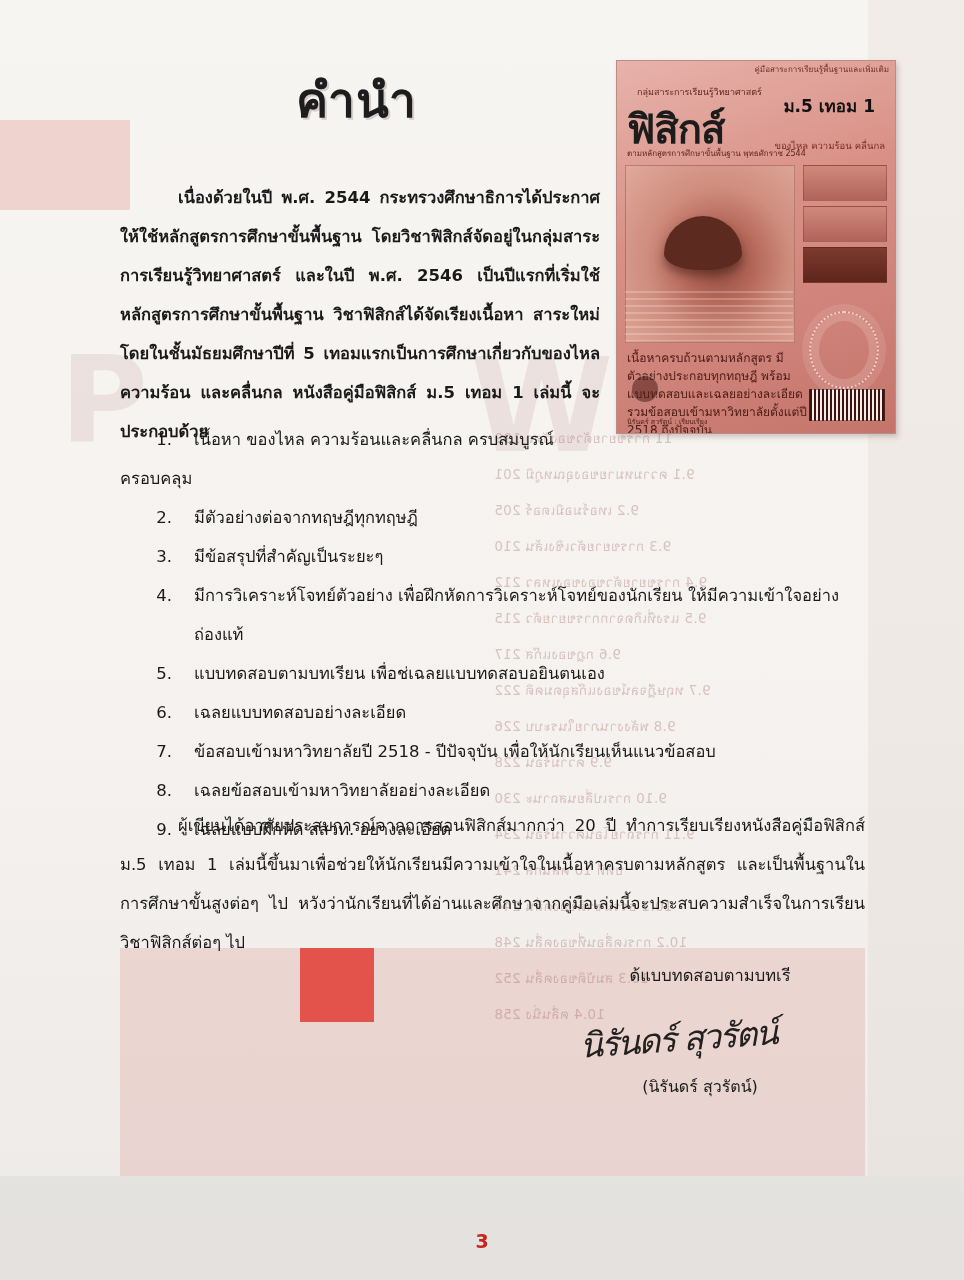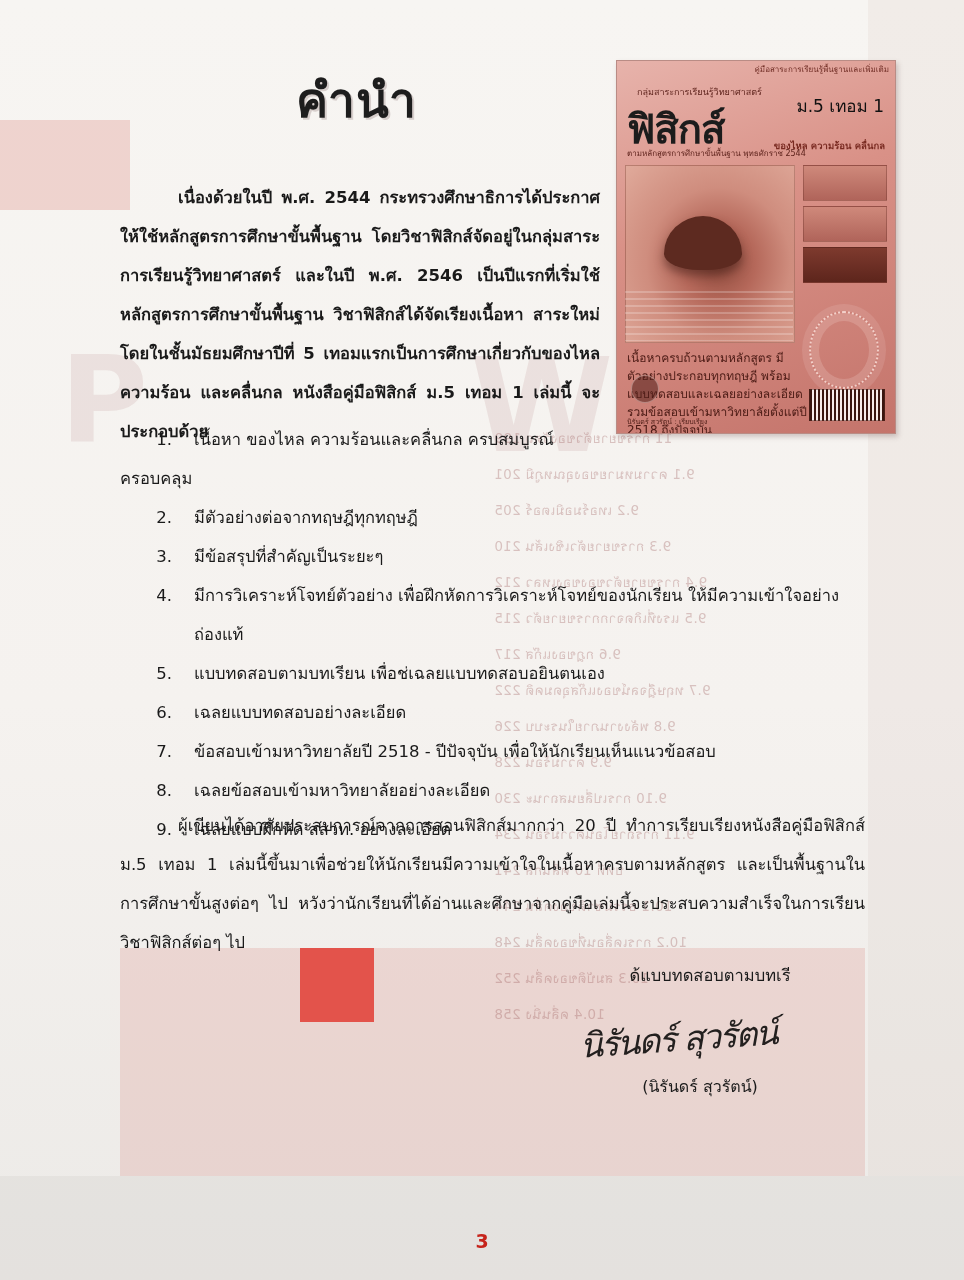--- a/index.html
+++ b/index.html
@@ -120,35 +120,34 @@
   .cover-title {
     position: absolute;
     left: 10px; top: 36px;
     font-size: 40px;
     font-weight: bold;
     color: #1c1c1c;
     letter-spacing: -1px;
   }
   .cover-grade {
     position: absolute;
-    right: 11px; top: 36px;
+    right: 20px; top: 36px;
     font-size: 17px;
-    font-weight: normal;
+    font-weight: bold;
     color: #111;
     text-align: right;
     line-height: 1.15;
   }
   .cover-topics {
     position: absolute;
     right: 10px; top: 78px;
     font-size: 9.5px;
     color: #7a2b22;
     text-align: right;
     line-height: 1.4;
-    font-weight: bold;
   }
   .cover-curric {
     position: absolute;
     left: 10px; top: 86px;
     font-size: 8px;
     color: #5c211a;
   }
   .cover-photo {
     position: absolute;
     left: 8px; top: 104px;

